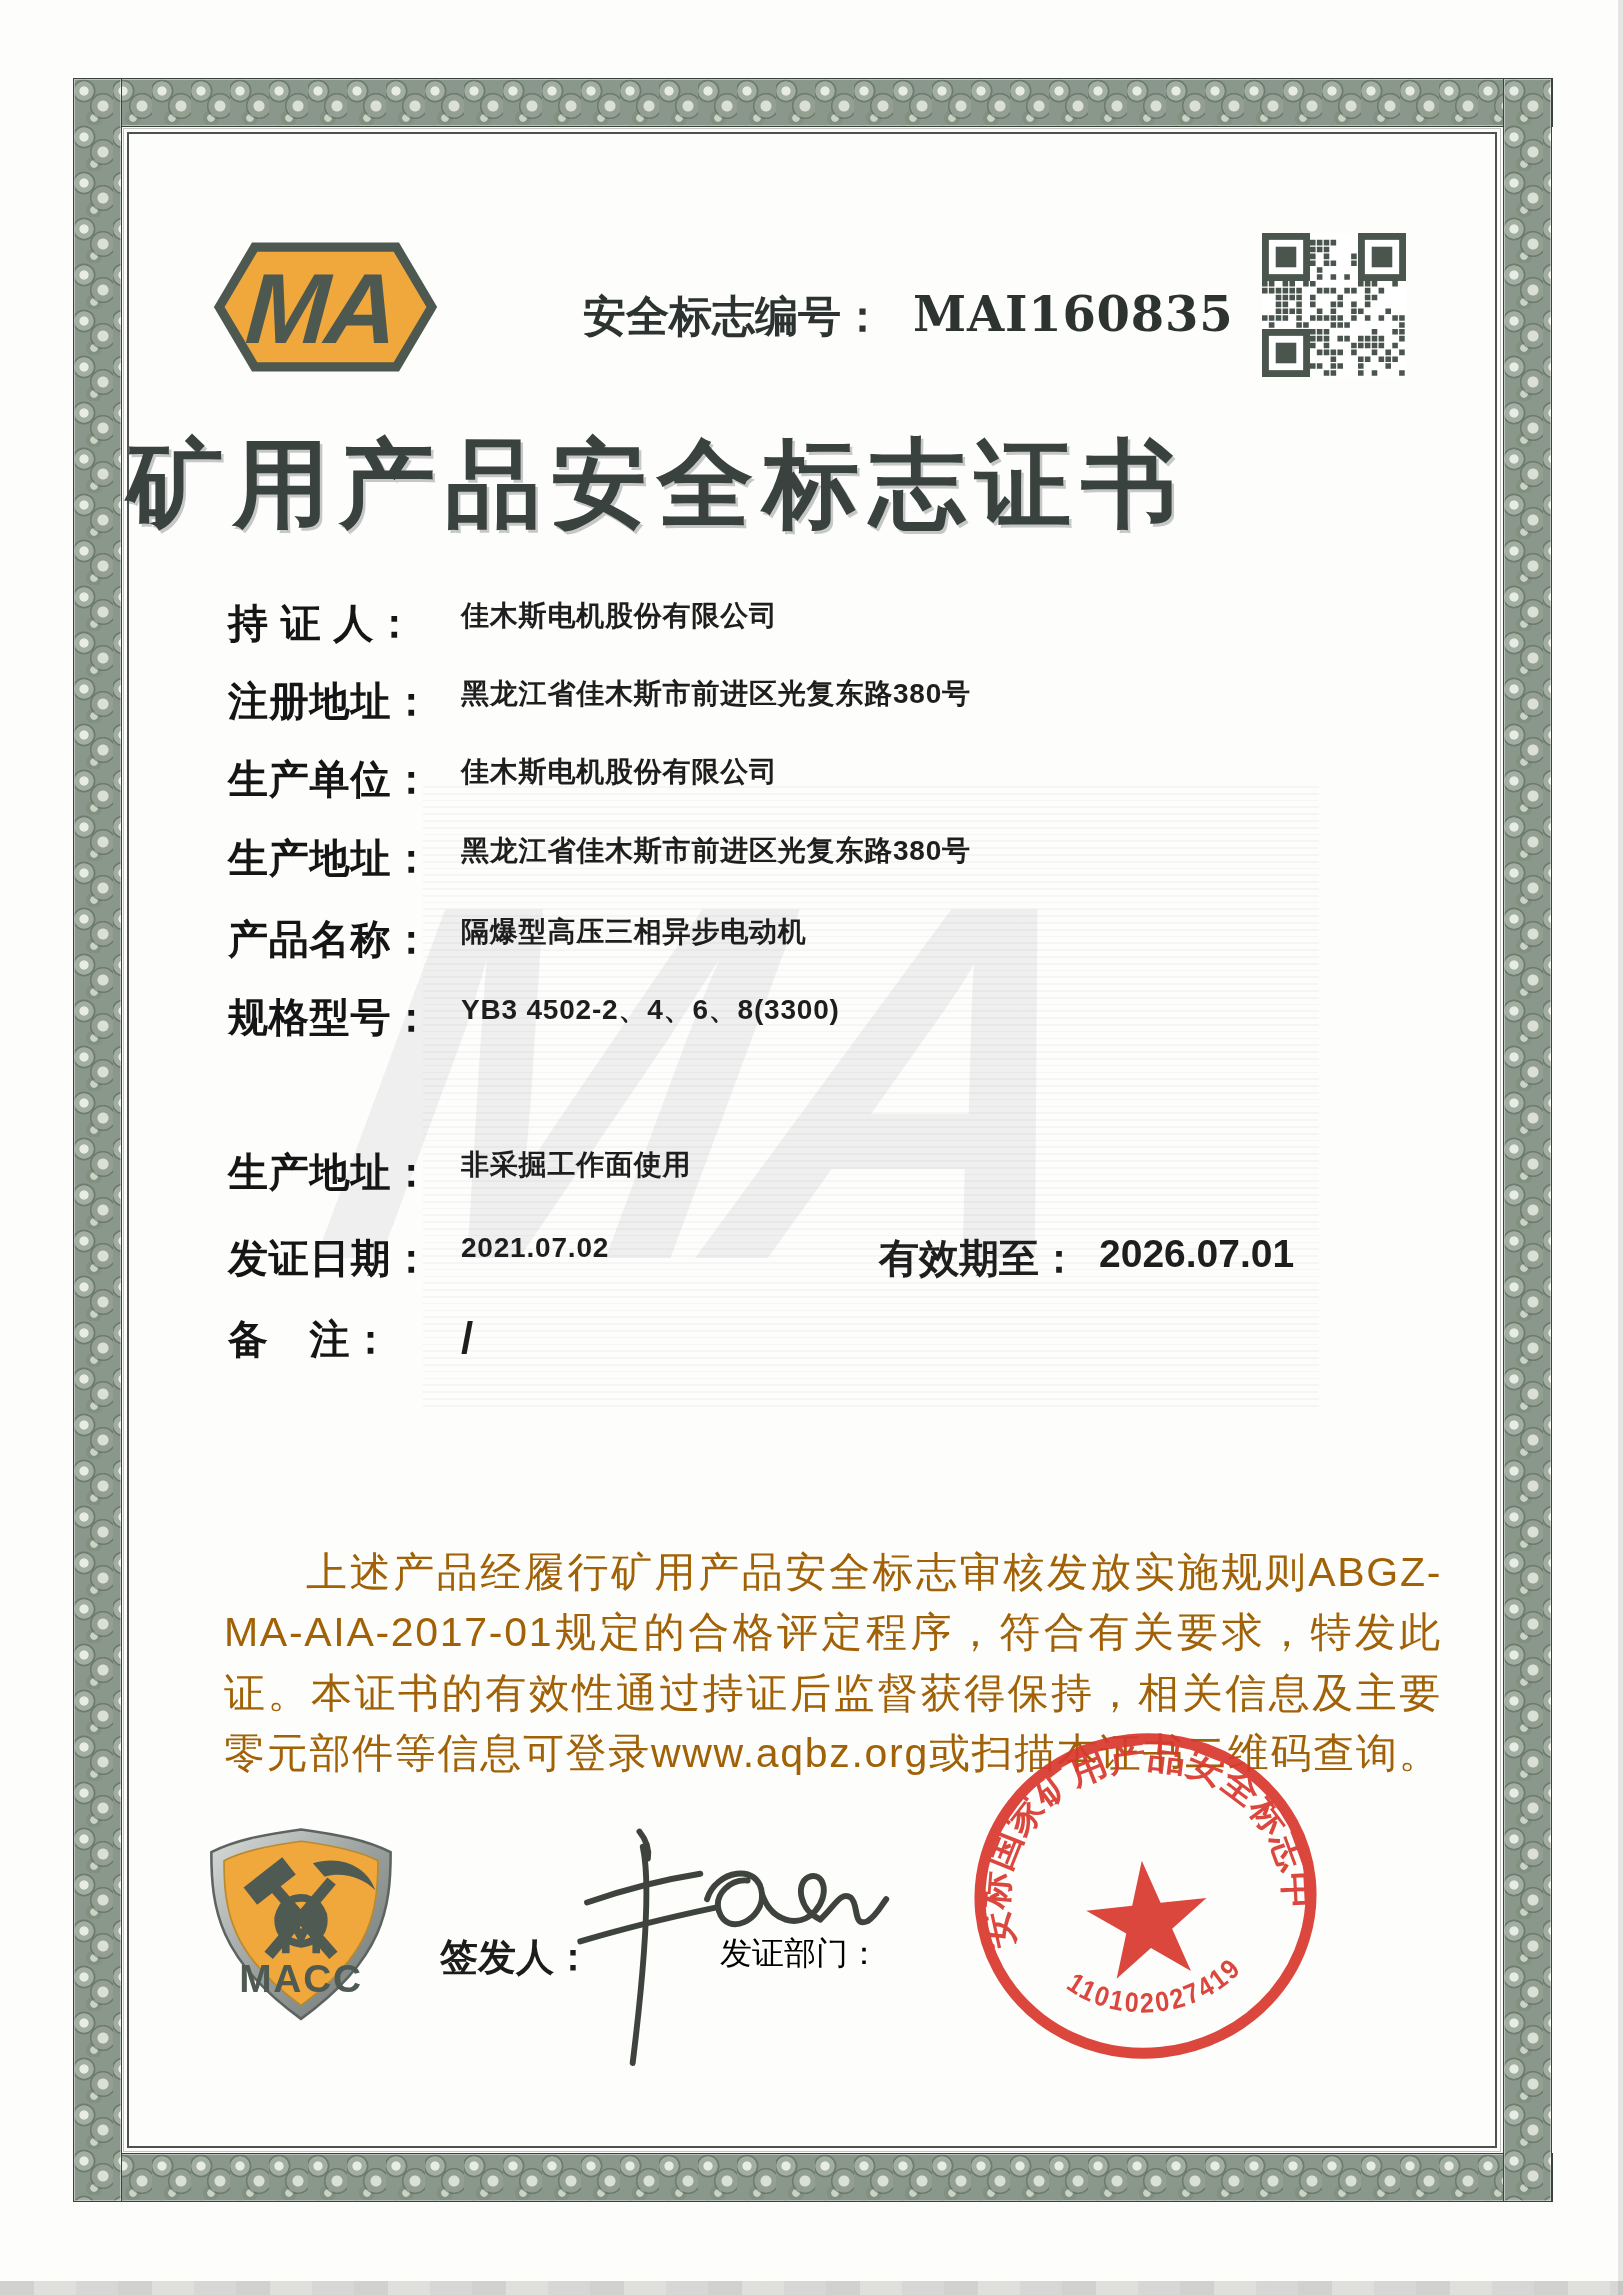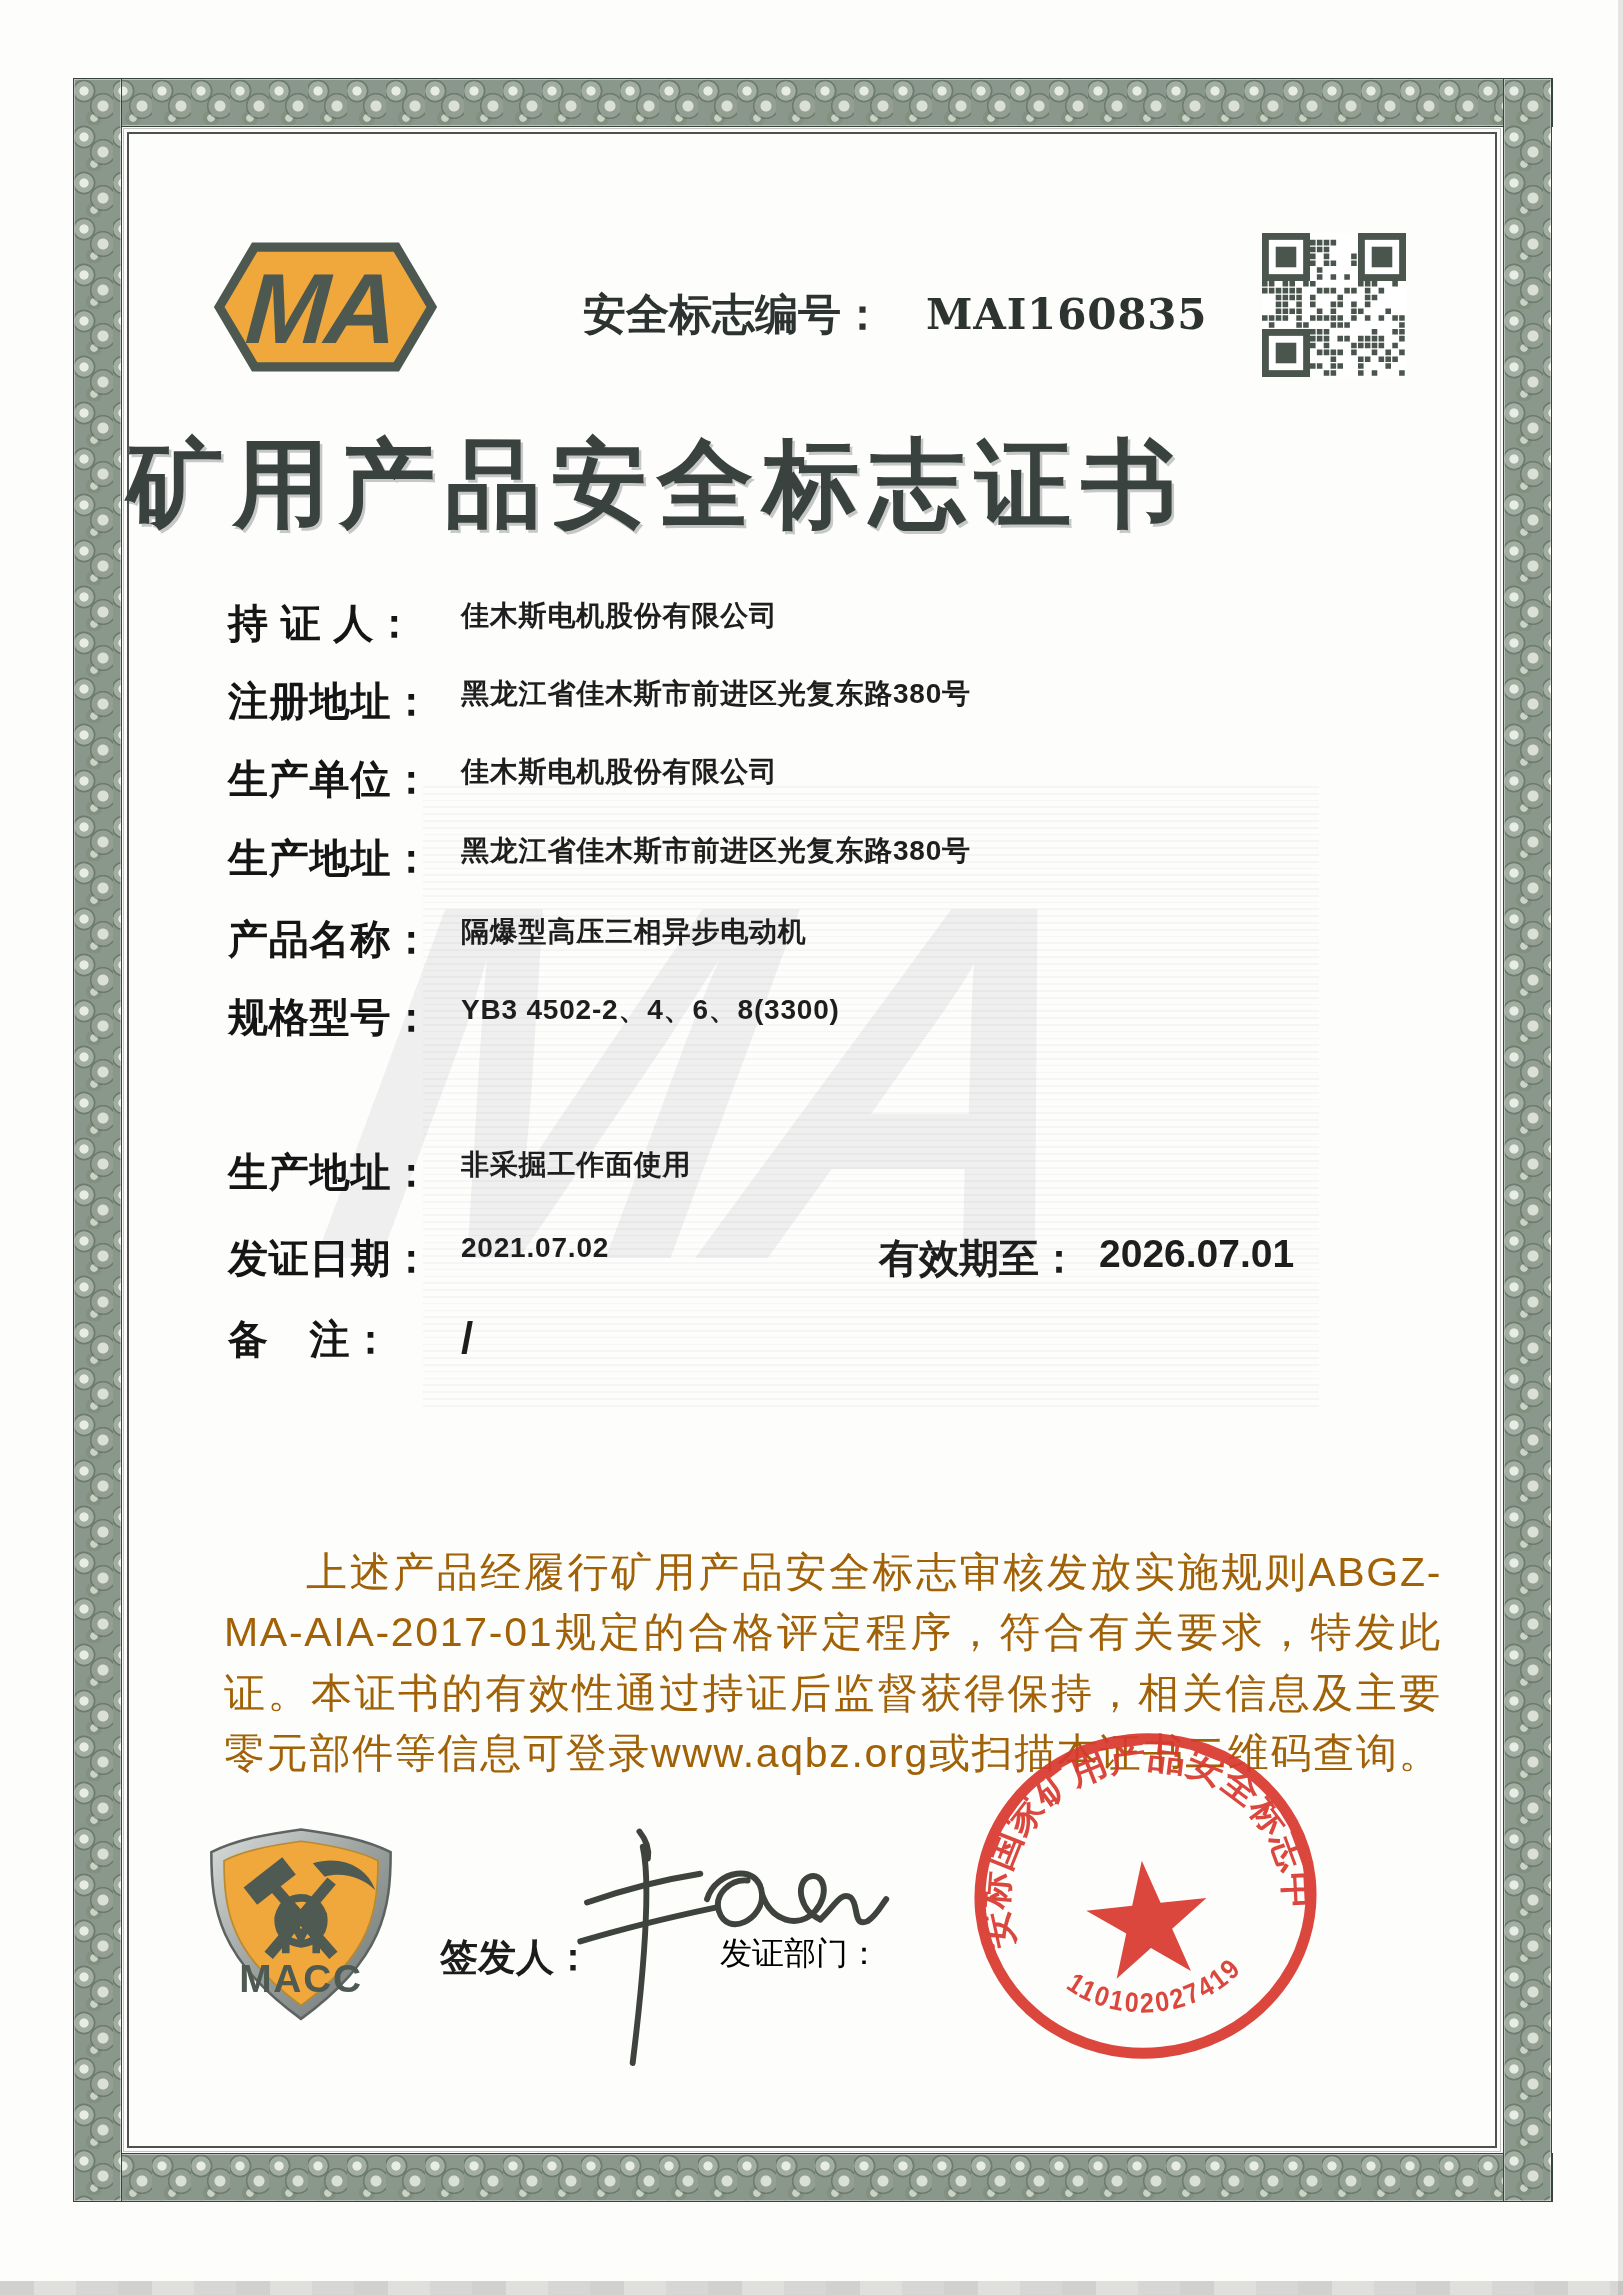--- a/index.html
+++ b/index.html
@@ -20,21 +20,21 @@
   .band.bottom{left:73px;top:2153px;width:1478px;height:47px;}
   .band.left{left:73px;top:78px;width:47px;height:2122px;}
   .band.right{left:1503px;top:78px;width:47px;height:2122px;}
 
   .frame{position:absolute;left:127px;top:132px;width:1366px;height:2012px;
          border:2.5px solid #4e524e;outline:0.8px solid rgba(80,85,80,0.35);outline-offset:3.4px;}
 
   
   .ma-badge{position:absolute;left:214px;top:237px;width:223px;height:140px;}
   .cert-no{position:absolute;left:583px;top:286px;font-size:43px;font-weight:bold;color:#2c3330;white-space:nowrap;}
-  .cert-no .val{font-family:"DejaVu Serif","Liberation Serif",serif;font-size:42px;margin-left:42px;letter-spacing:0.8px;}
+  .cert-no .val{font-family:"DejaVu Serif","Liberation Serif",serif;font-size:48px;margin-left:29px;letter-spacing:0.8px;}
   .qr{position:absolute;left:1262px;top:233px;width:144px;height:144px;}
 
   .title{position:absolute;left:127px;top:421px;width:1366px;text-align:left;
          font-family:"DejaVu Serif","Liberation Serif",serif;font-weight:bold;
          font-size:96px;letter-spacing:10px;color:#39423e;white-space:nowrap;
          text-shadow:2.5px 3.4px 0 rgba(57,66,62,0.28);}
 
   
   .row{position:absolute;left:228px;height:49px;white-space:nowrap;font-weight:bold;color:#1e1e1e;}
   .row .lab{font-size:40px;letter-spacing:0.8px;color:#151515;}

